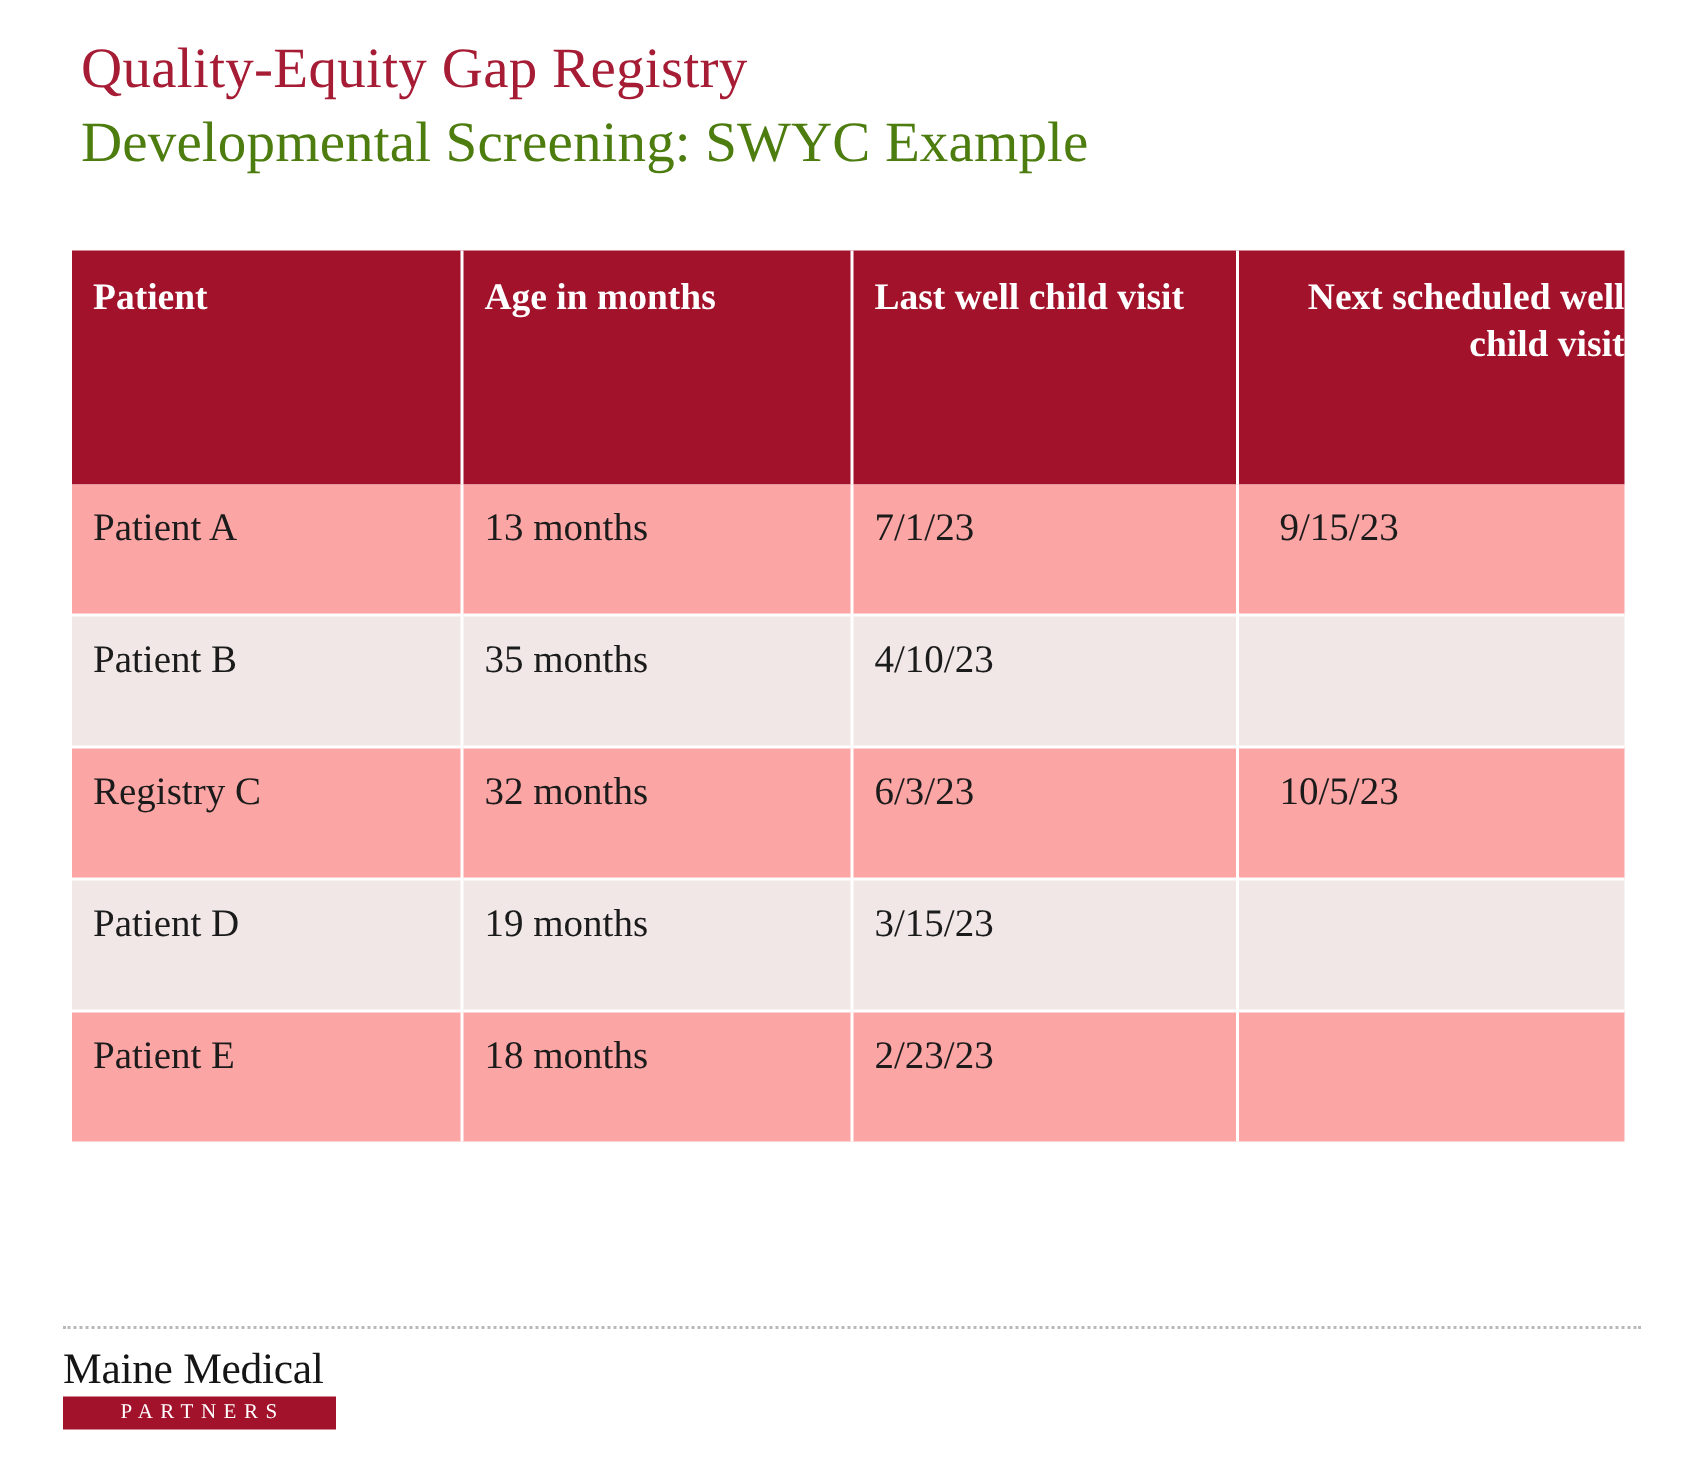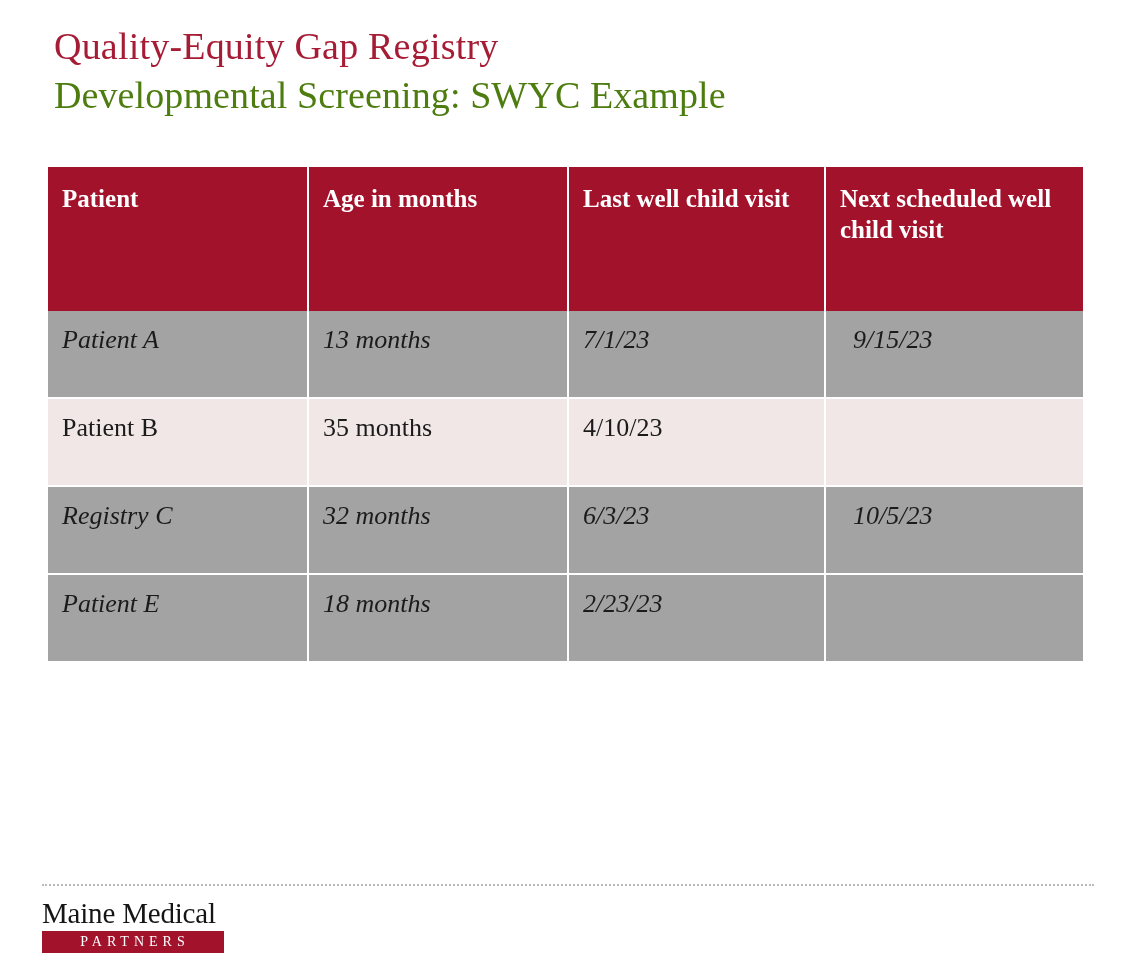--- a/index.html
+++ b/index.html
@@ -56,40 +56,40 @@
 
   table.registry thead th {
     background: #A2122B;
     color: #ffffff;
     font-family: "Liberation Serif", serif;
     font-weight: bold;
     font-size: 25px;
     line-height: 1.24;
     text-align: left;
     vertical-align: top;
-    padding: 16px 0 0 14px;
+    padding: 16px 0 12px 14px;
     height: 128px;
     border-right: 2px solid #ffffff;
   }
-  table.registry thead th:last-child { border-right: none; }
+  table.registry thead th:last-child { border-right: none; text-align: right; }
 
   table.registry tbody td {
     font-family: "Liberation Serif", serif;
     font-size: 26px;
     color: #1b1b1b;
     text-align: left;
     vertical-align: top;
     padding: 14px 0 0 14px;
     height: 72px;
     border-right: 2px solid #ffffff;
     border-bottom: 2px solid #ffffff;
   }
   table.registry tbody td:last-child { border-right: none; padding-left: 27px; }
 
-  table.registry tbody tr.odd td { background: #a3a3a3; font-style: italic; }
+  table.registry tbody tr.odd td { background: #fca5a5; }
   table.registry tbody tr.even td { background: #F1E7E7; }
   table.registry tbody tr:last-child td { border-bottom: none; }
 
   .divider {
     position: absolute;
     left: 42px;
     top: 884px;
     width: 1052px;
     height: 0;
     border-top: 2px dotted #b9b9b9;
@@ -163,20 +163,26 @@
         <td>35 months</td>
         <td>4/10/23</td>
         <td></td>
       </tr>
       <tr class="odd">
         <td>Registry C</td>
         <td>32 months</td>
         <td>6/3/23</td>
         <td>10/5/23</td>
       </tr>
+      <tr class="even">
+        <td>Patient D</td>
+        <td>19 months</td>
+        <td>3/15/23</td>
+        <td></td>
+      </tr>
       <tr class="odd">
         <td>Patient E</td>
         <td>18 months</td>
         <td>2/23/23</td>
         <td></td>
       </tr>
     </tbody>
   </table>
 
   <div class="divider"></div>

